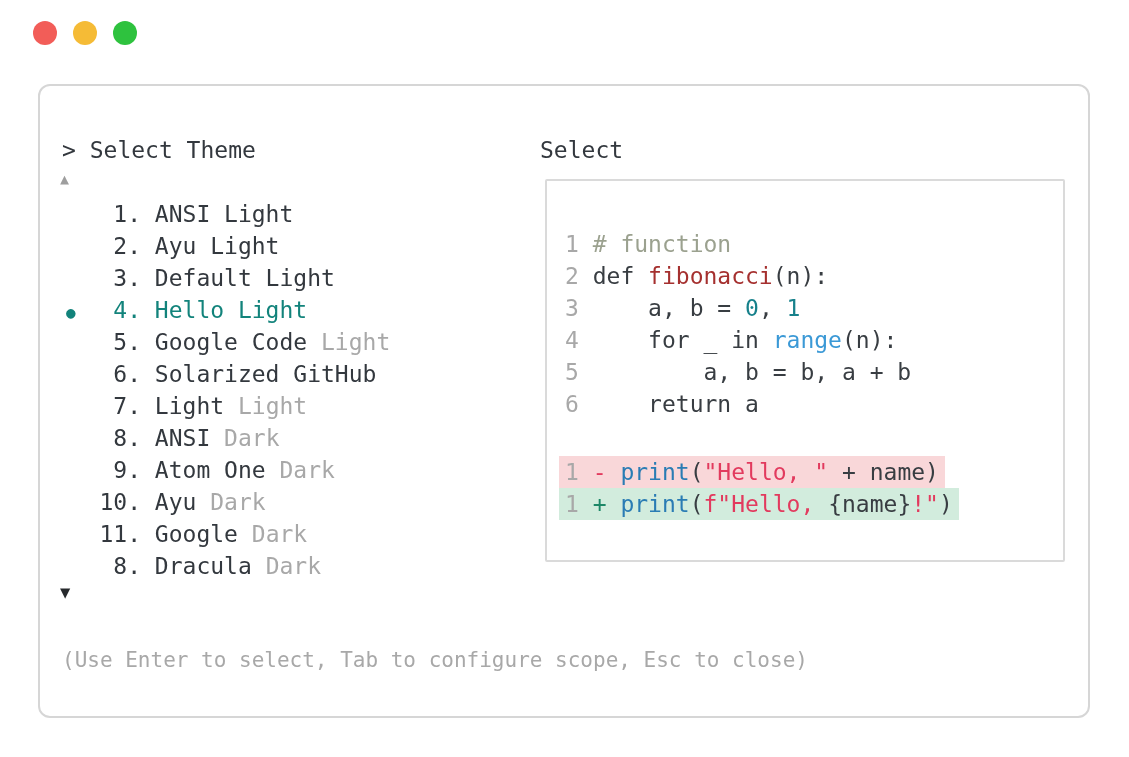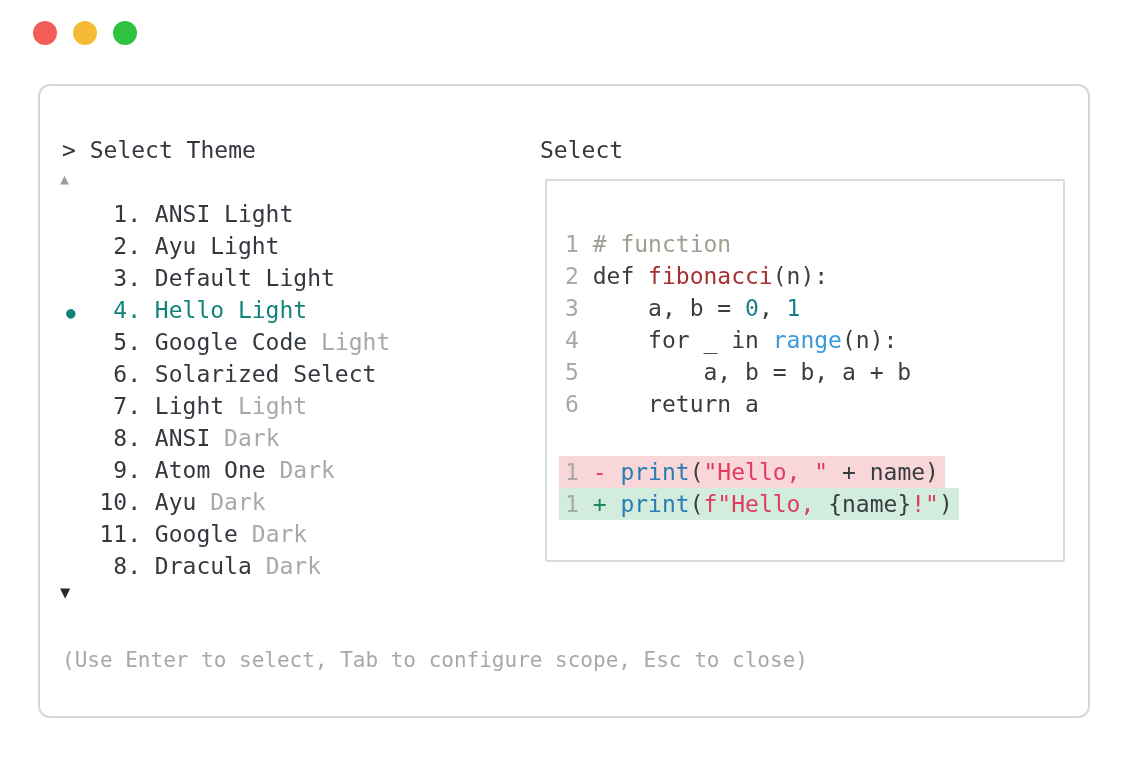--- a/index.html
+++ b/index.html
@@ -69,21 +69,21 @@
     <div class="picker-title">&gt; Select Theme</div>
 
     <div class="scroll-up">▲</div>
 
     <div class="theme-list" id="theme-list">
         <div class="theme-row"><span class="bullet"> </span><span class="num">1.</span><span class="label"> ANSI Light</span></div>
         <div class="theme-row"><span class="bullet"> </span><span class="num">2.</span><span class="label"> Ayu Light</span></div>
         <div class="theme-row"><span class="bullet"> </span><span class="num">3.</span><span class="label"> Default Light</span></div>
         <div class="theme-row selected"><span class="bullet">●</span><span class="num">4.</span><span class="label"> Hello Light</span></div>
         <div class="theme-row"><span class="bullet"> </span><span class="num">5.</span><span class="label"> Google Code </span><span class="muted">Light</span></div>
-        <div class="theme-row"><span class="bullet"> </span><span class="num">6.</span><span class="label"> Solarized Select</span></div>
+        <div class="theme-row"><span class="bullet"> </span><span class="num">6.</span><span class="label"> Solarized GitHub</span></div>
         <div class="theme-row"><span class="bullet"> </span><span class="num">7.</span><span class="label"> Light </span><span class="muted">Light</span></div>
         <div class="theme-row"><span class="bullet"> </span><span class="num">8.</span><span class="label"> ANSI </span><span class="muted">Dark</span></div>
         <div class="theme-row"><span class="bullet"> </span><span class="num">9.</span><span class="label"> Atom One </span><span class="muted">Dark</span></div>
         <div class="theme-row"><span class="bullet"> </span><span class="num">10.</span><span class="label"> Ayu </span><span class="muted">Dark</span></div>
         <div class="theme-row"><span class="bullet"> </span><span class="num">11.</span><span class="label"> Google </span><span class="muted">Dark</span></div>
         <div class="theme-row"><span class="bullet"> </span><span class="num">8.</span><span class="label"> Dracula </span><span class="muted">Dark</span></div>
       </div>
 
     <div class="scroll-down">▼</div>
 

